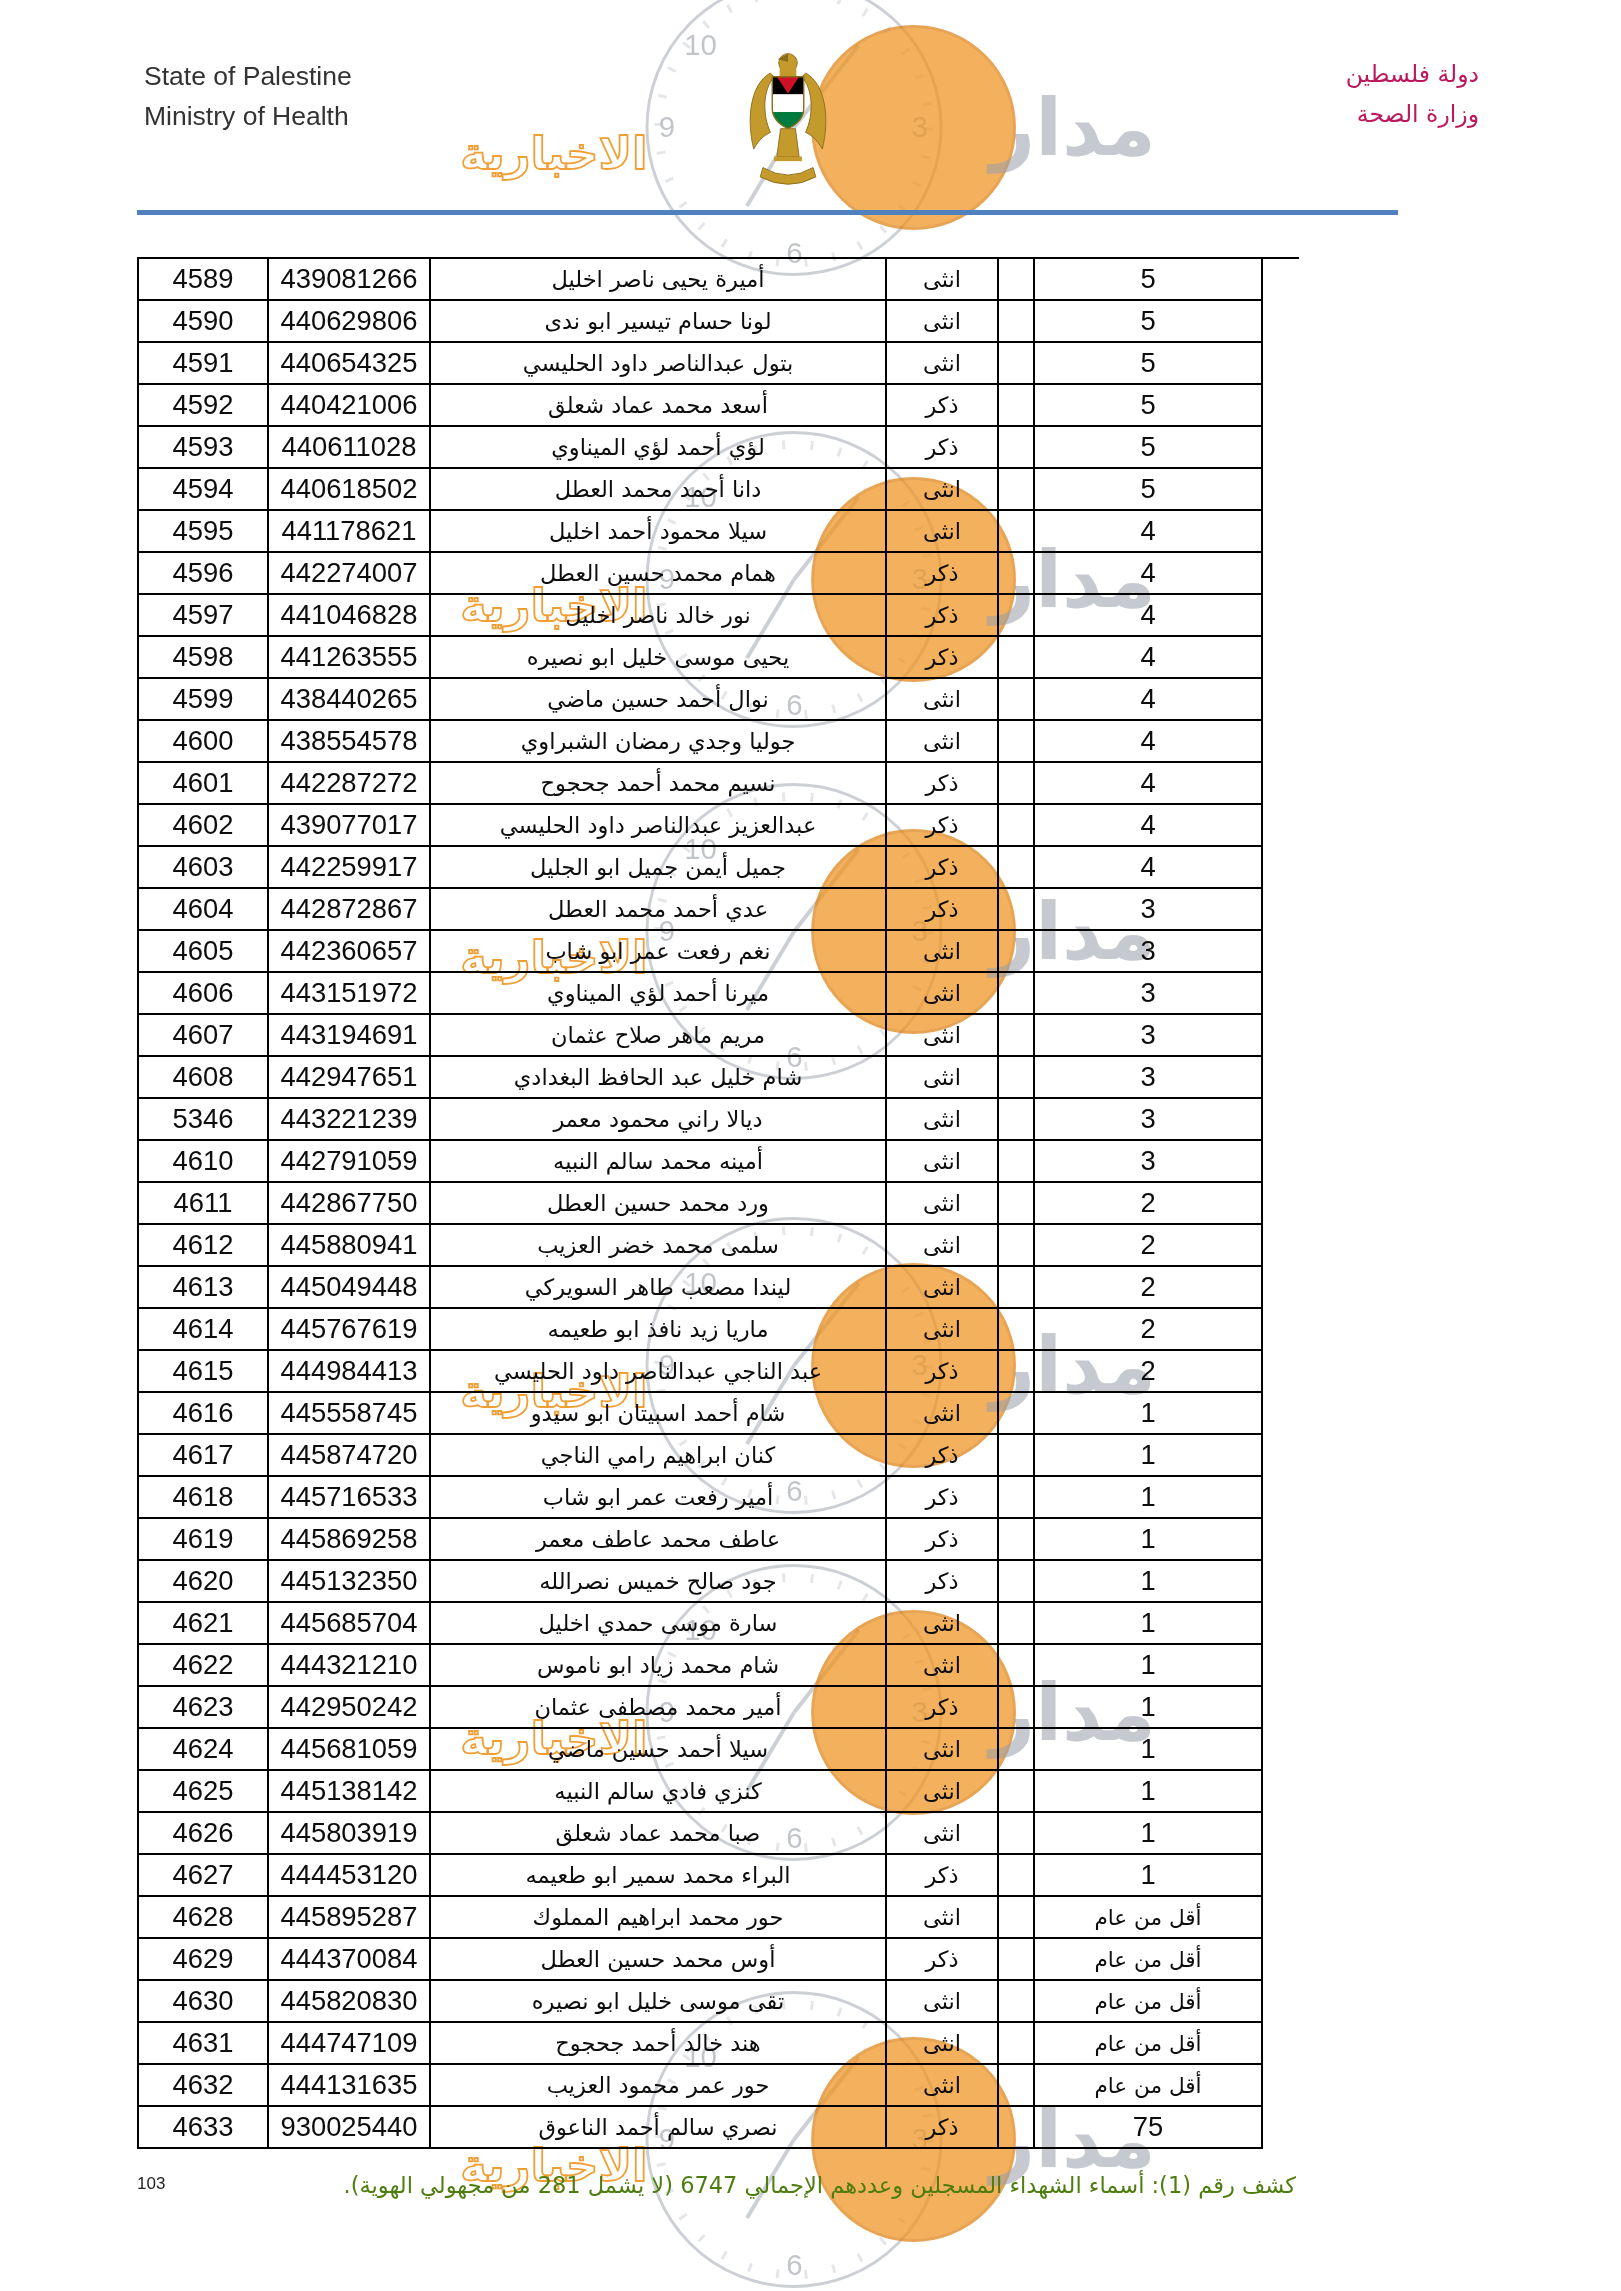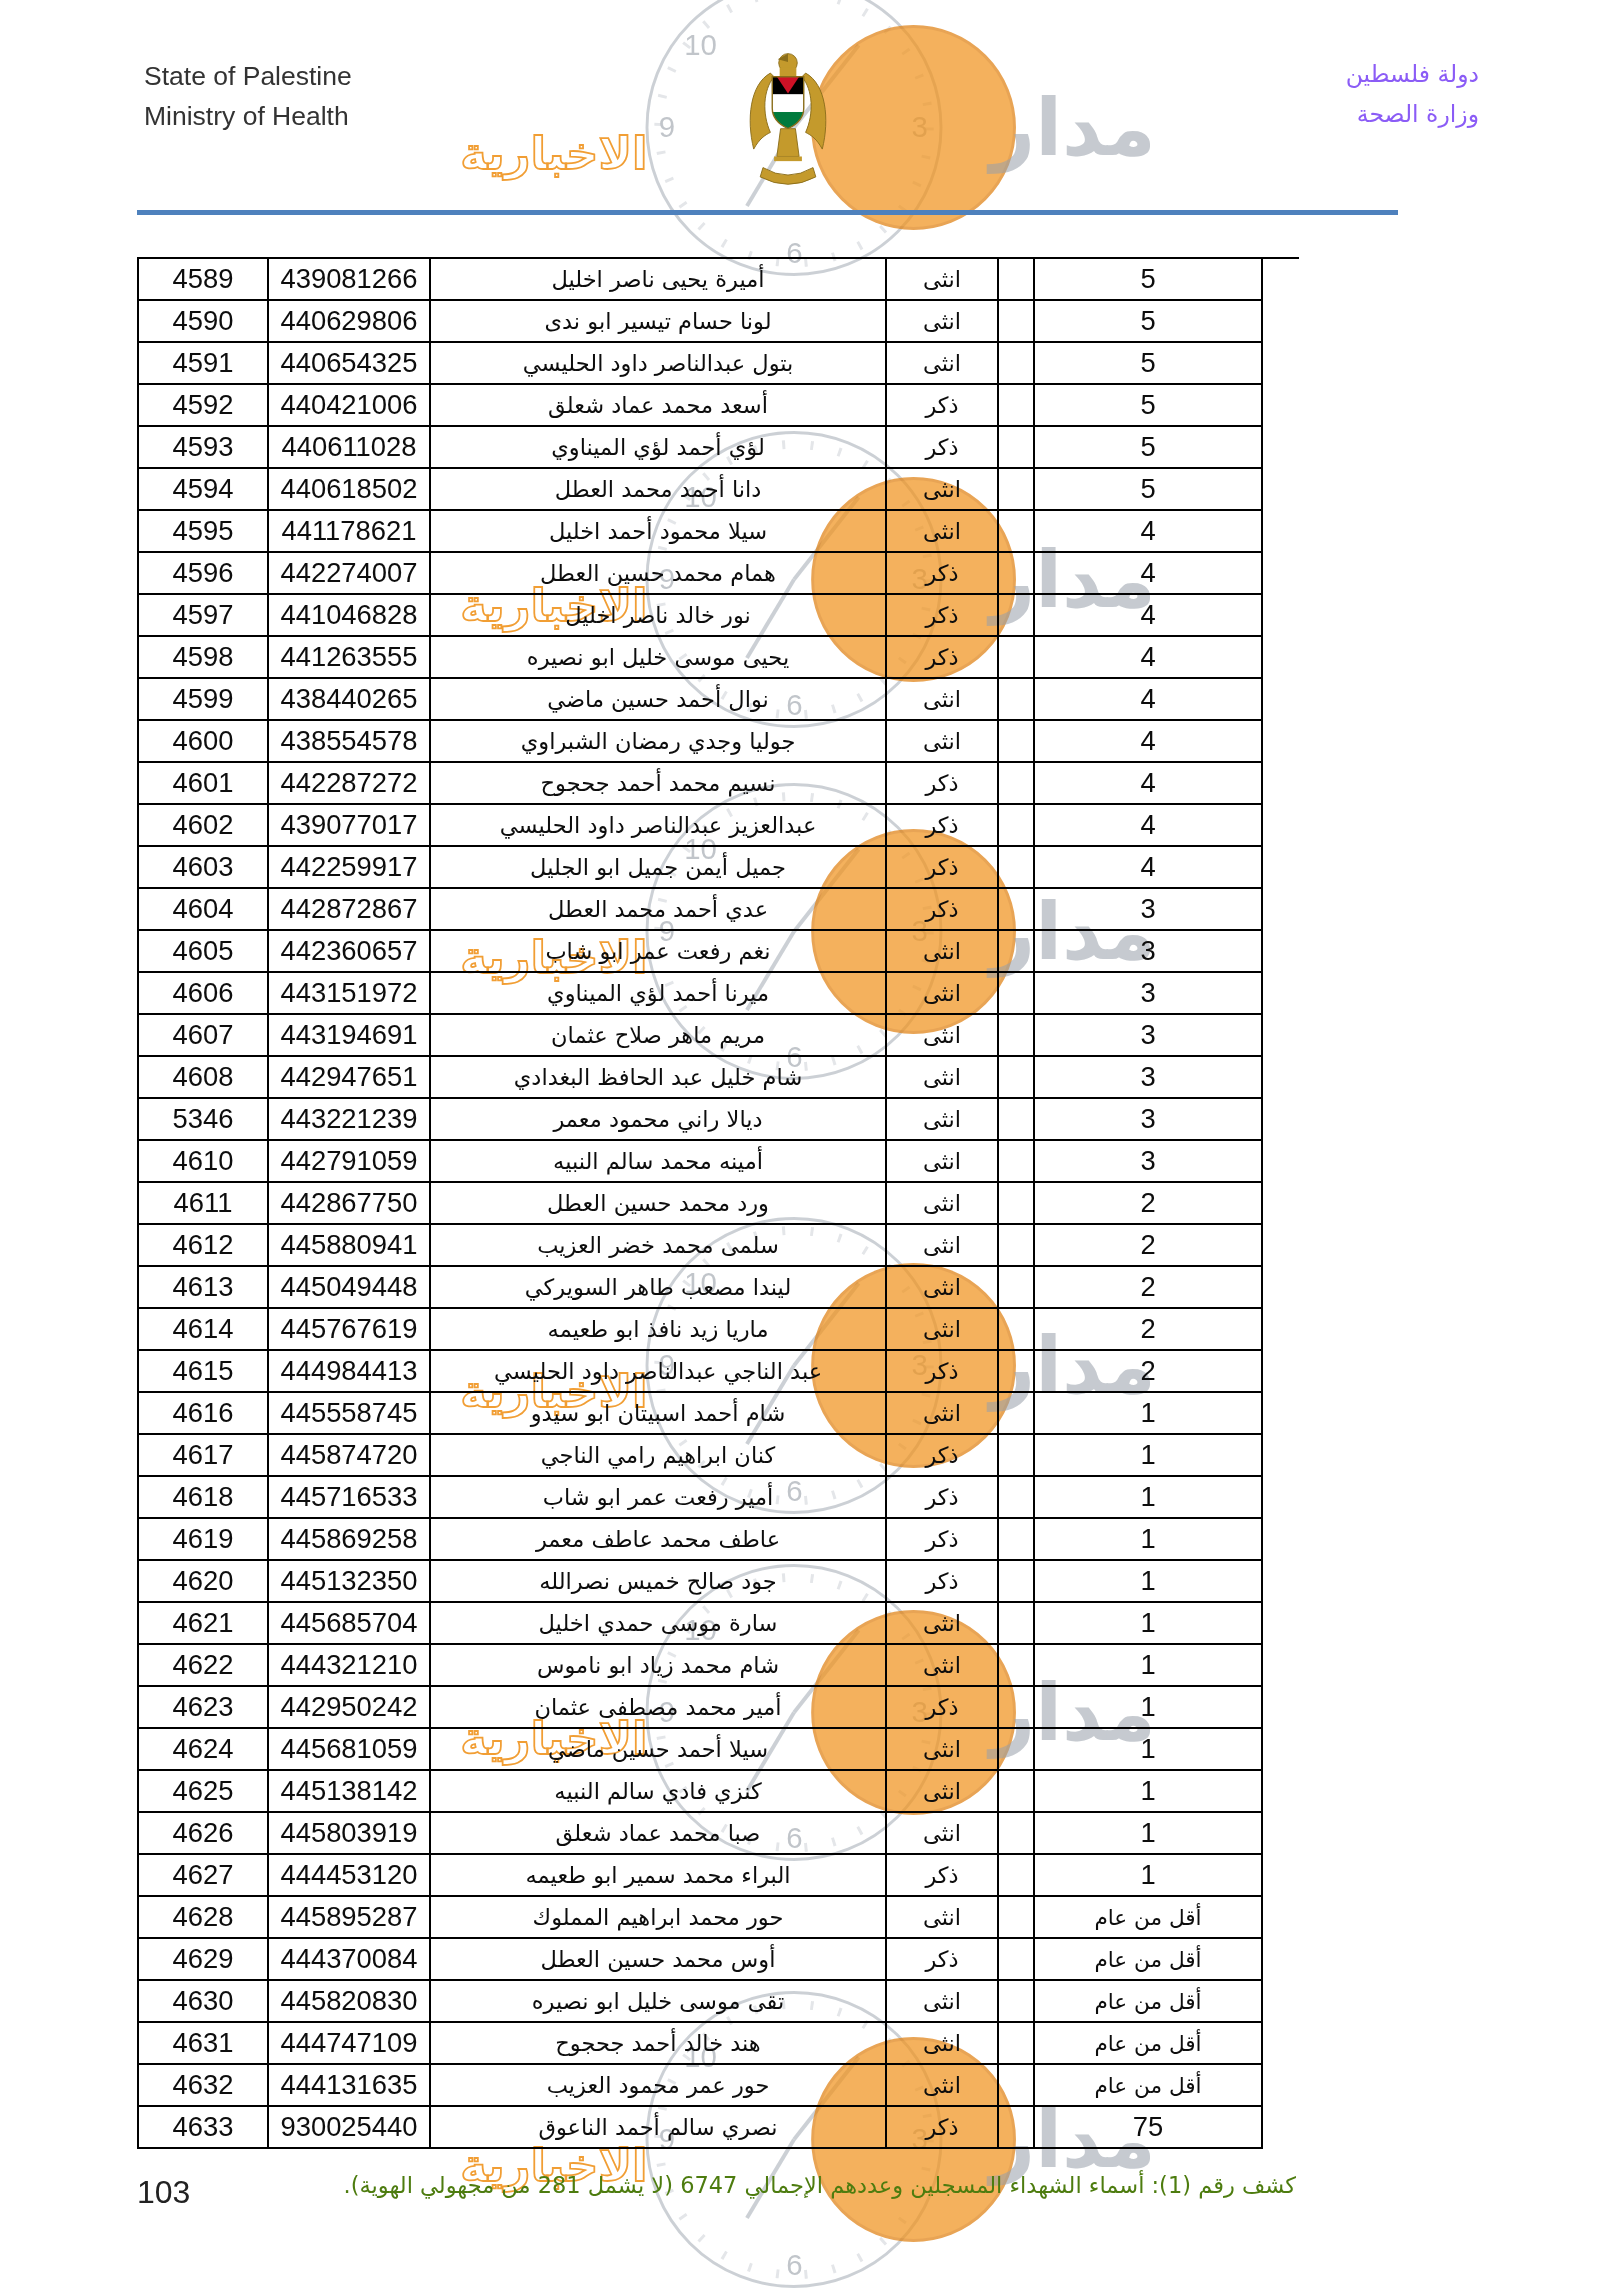--- a/index.html
+++ b/index.html
@@ -6,21 +6,21 @@
   .page{position:relative;width:1621px;height:2292px;background:#ffffff;overflow:hidden;}
 
   
   .wm-layer{position:absolute;inset:0;z-index:0;pointer-events:none;}
   .wm-unit{position:absolute;left:304px;width:980px;height:353px;}
 
   
   .hdr-en{position:absolute;left:137px;top:57px;z-index:2;
     font-family:Liberation Sans, sans-serif;font-size:26.5px;color:#333;line-height:1.5;margin-left:7px;}
   .hdr-ar{position:absolute;right:142px;top:55px;z-index:2;direction:rtl;text-align:right;
-    font-family:"DejaVu Sans",sans-serif;font-size:23.5px;color:#8b5cf6;line-height:1.7;}
+    font-family:"DejaVu Sans",sans-serif;font-size:23.5px;color:#be185d;line-height:1.7;}
   .emblem{position:absolute;left:737px;top:49px;z-index:2;}
 
   .rule{position:absolute;left:137px;top:210px;width:1261px;height:4.9px;z-index:2;}
 
   
   .records-table{position:absolute;left:137px;top:217px;width:1160px;z-index:2;
     border-top:2px solid #000;border-left:2px solid #000;margin-top:40px;}
   .t-row{display:flex;height:42px;box-sizing:border-box;}
   .t-cell{border-right:2px solid #000;border-bottom:2px solid #000;box-sizing:border-box;
     display:flex;align-items:center;justify-content:center;overflow:hidden;background:transparent;}
@@ -29,21 +29,21 @@
   .c-name{width:456px;}
   .c-gender{width:112px;}
   .c-gap{width:36px;}
   .c-age{width:228px;}
   .num{font-family:"Liberation Sans",sans-serif;font-size:27.4px;color:#0d0d0d;}
   .ar{font-family:"DejaVu Sans",sans-serif;font-size:22.5px;color:#0d0d0d;direction:rtl;white-space:nowrap;}
   .ar-small{font-size:21.6px;}
 
   
   .footer-page{position:absolute;left:137px;top:2174px;z-index:2;
-    font-family:"Liberation Sans",sans-serif;font-size:32px;color:#222;}
+    font-family:"Liberation Sans",sans-serif;font-size:17px;color:#222;}
   .footer-note{position:absolute;right:325px;top:2172px;z-index:2;direction:rtl;text-align:right;
     font-family:"DejaVu Sans",sans-serif;font-size:22.5px;color:#4d7c0f;}
 </style>
 </head>
 <body>
 
 <div class="page">
 
   <div class="wm-layer">
       <div class="wm-unit" style="top: -49px;">

